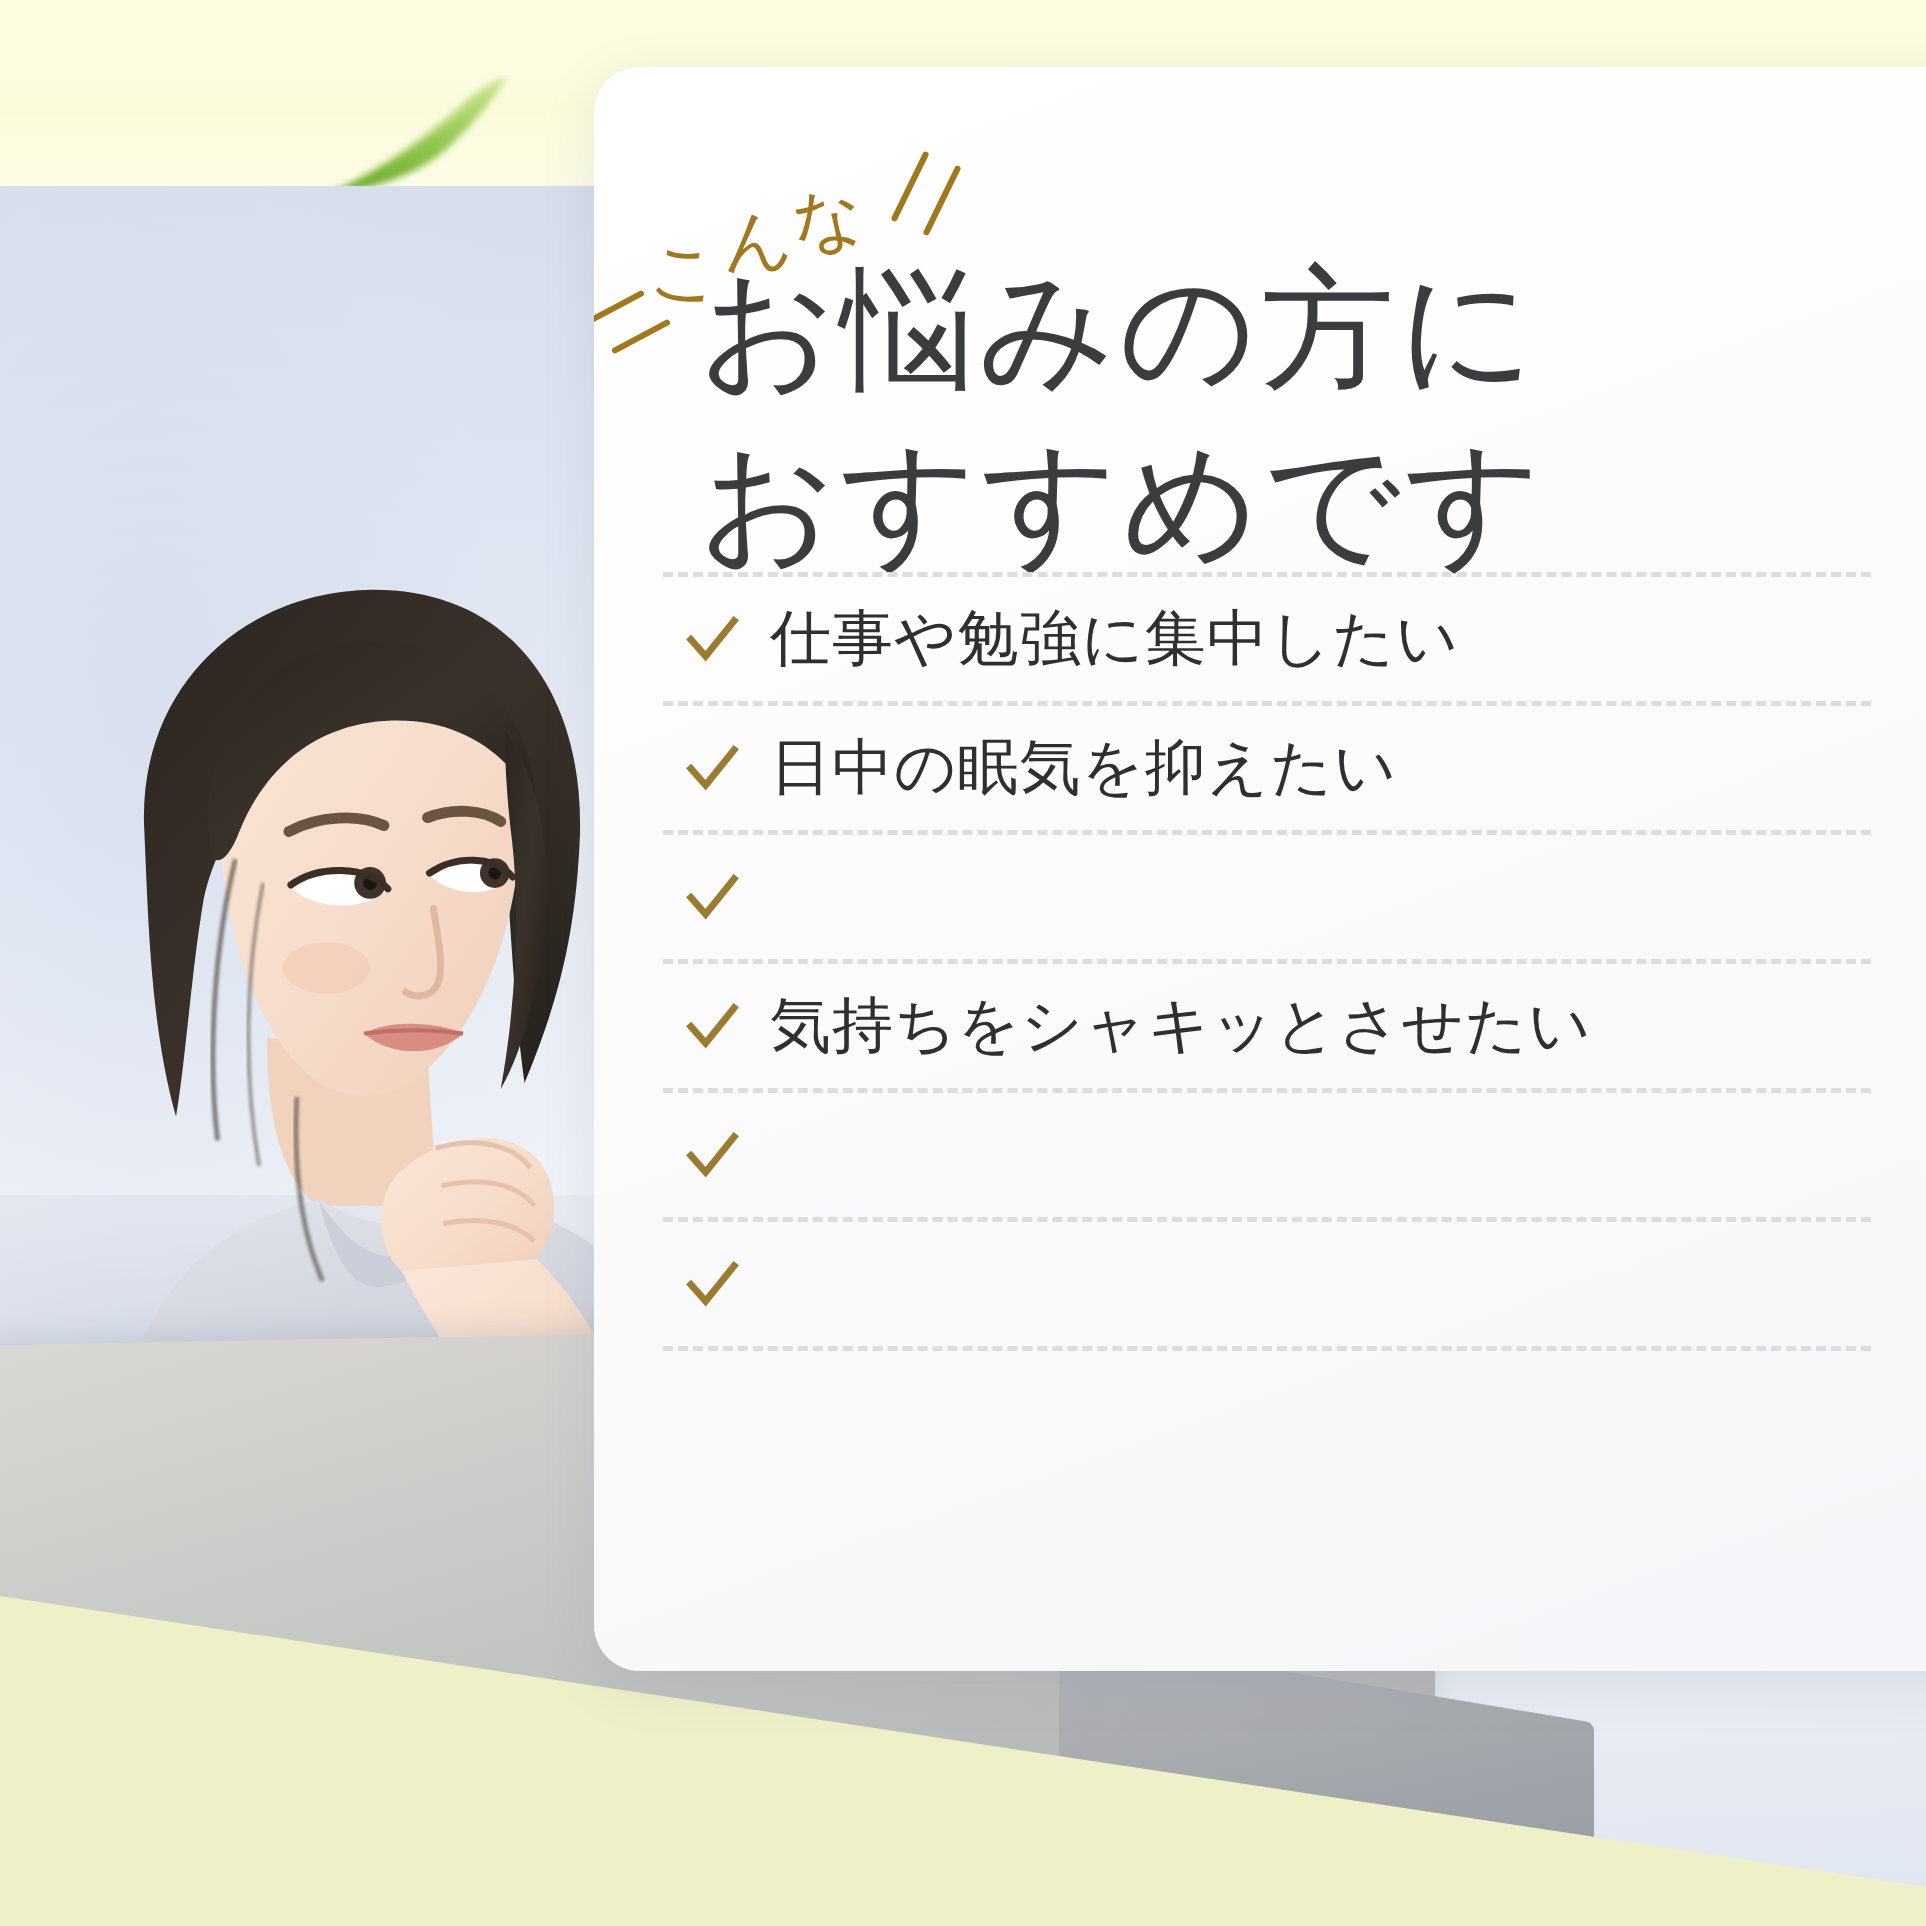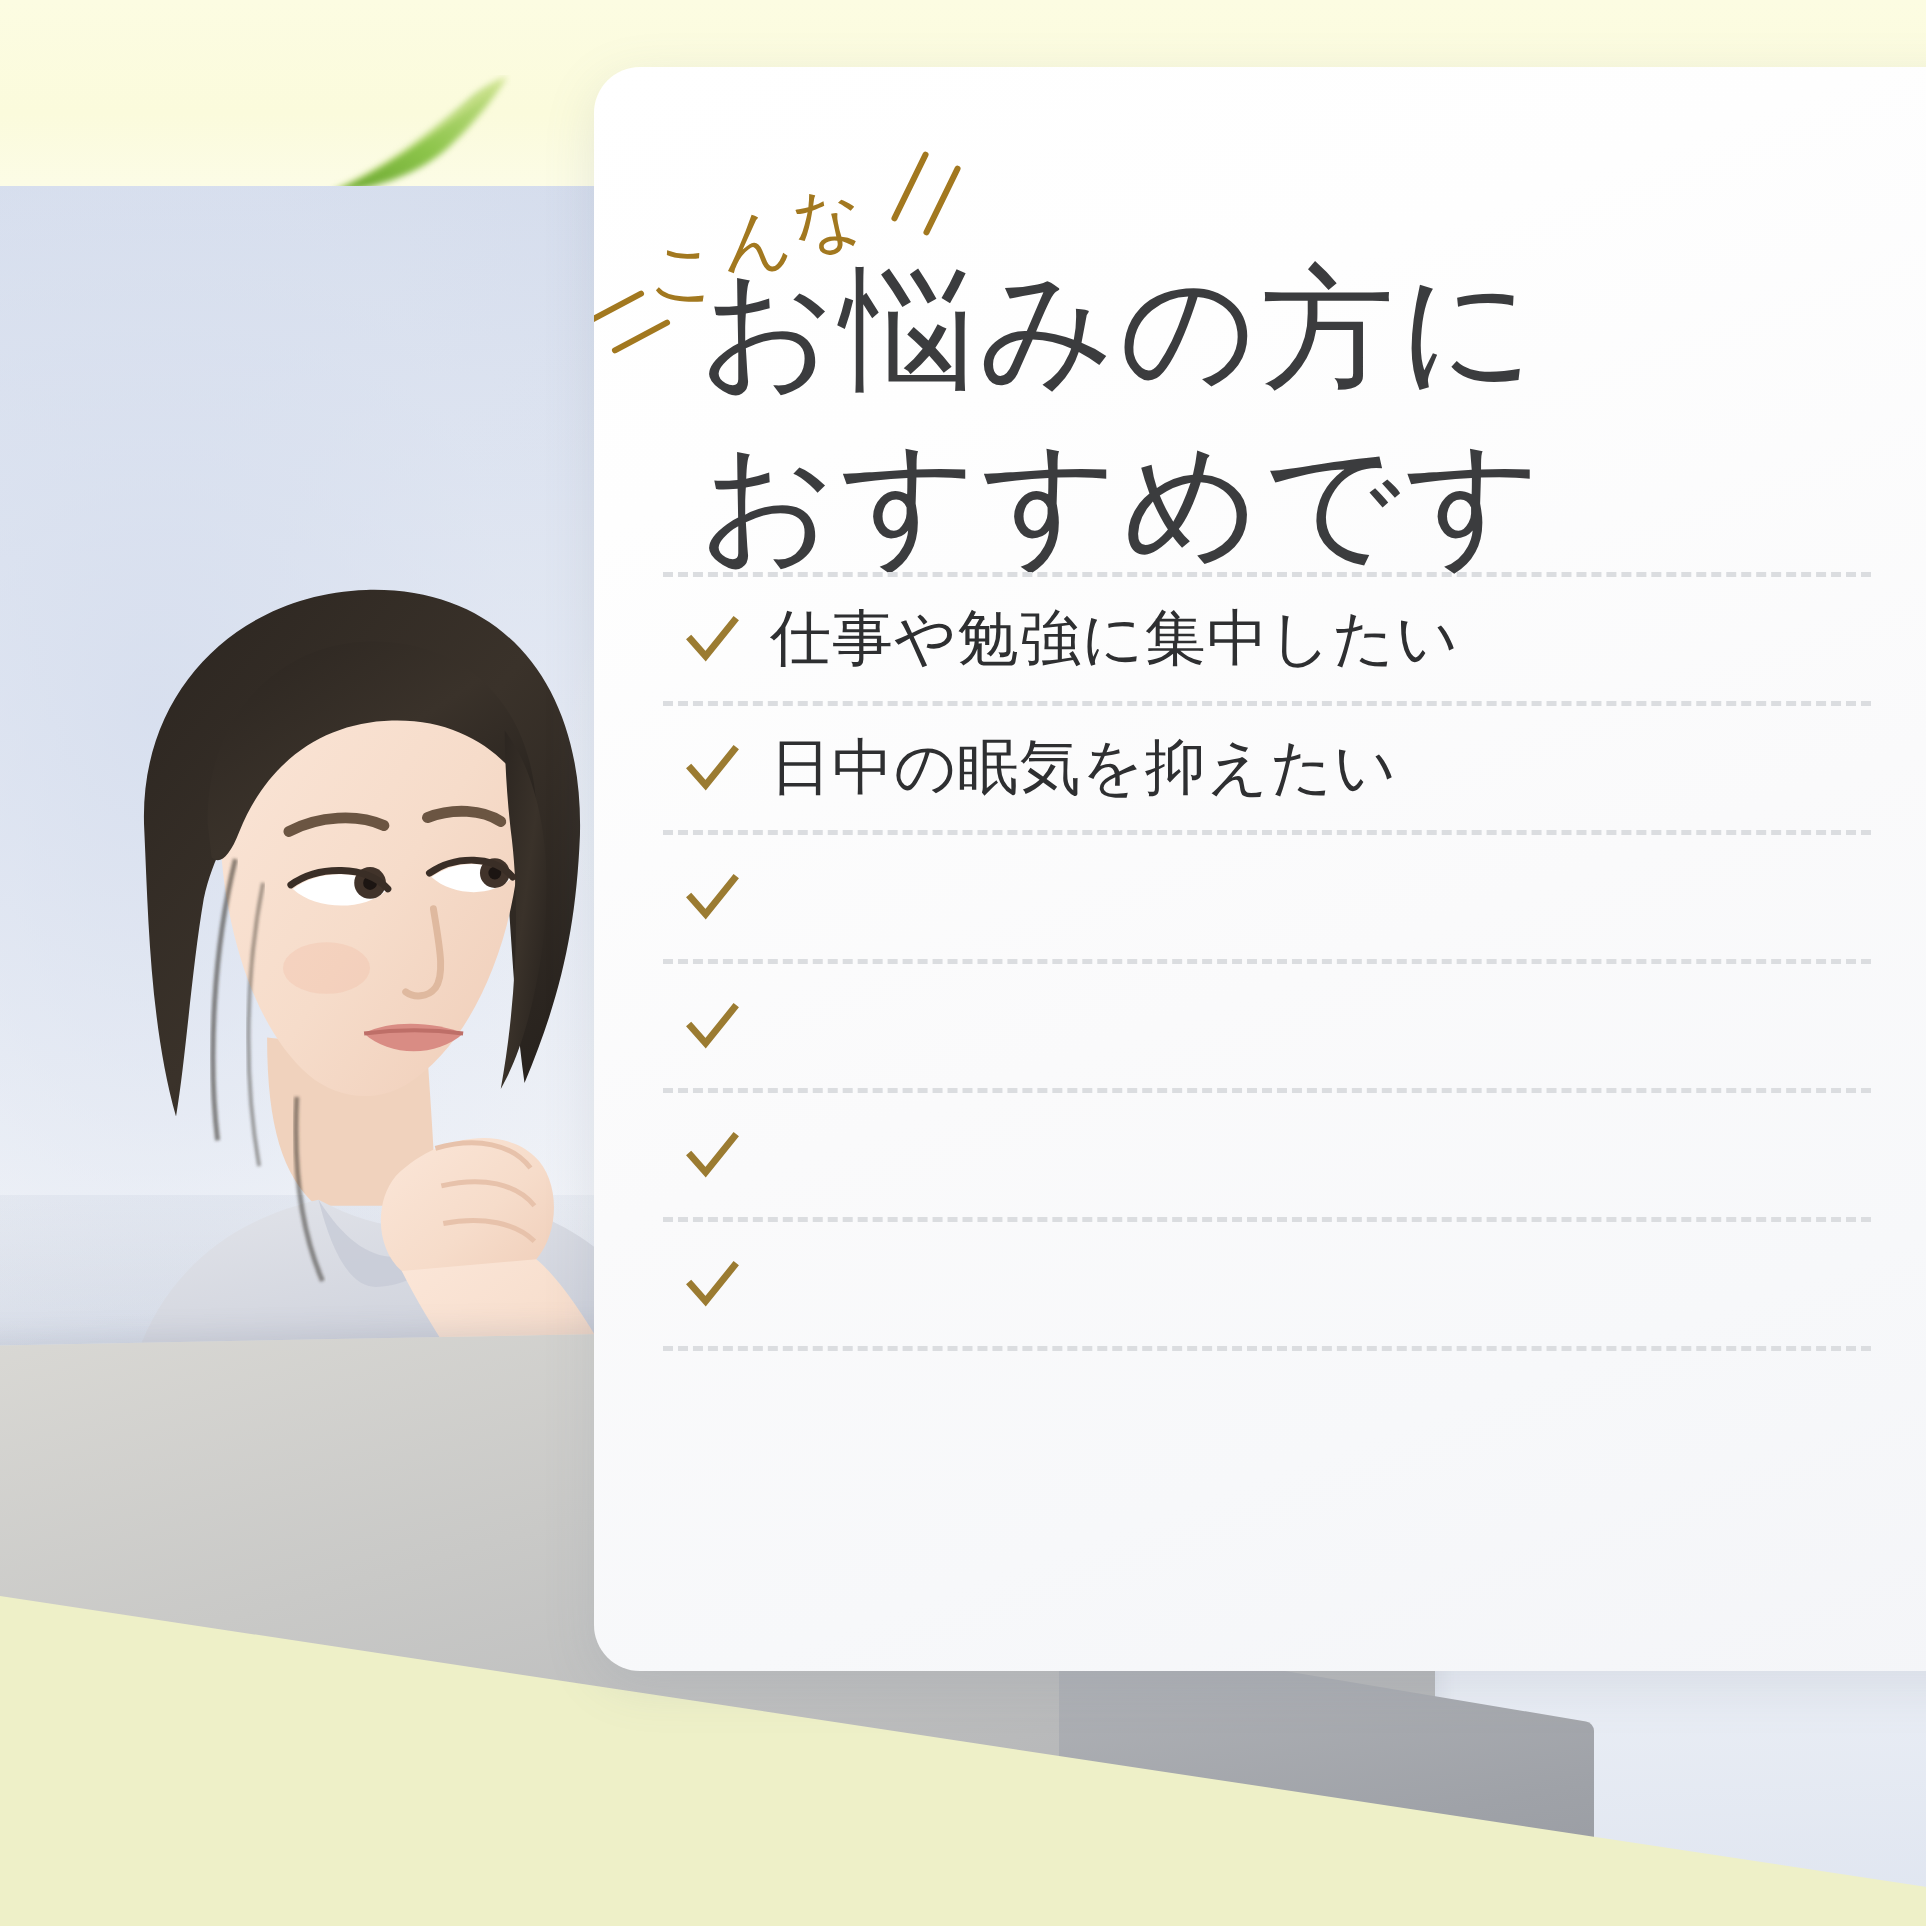--- a/index.html
+++ b/index.html
@@ -357,20 +357,21 @@
       </div>
 
       <div class="divider"></div>
 
       <div class="citem">
         <span class="cmark">
           <svg width="55" height="55" viewBox="0 0 56 56" xmlns="http://www.w3.org/2000/svg">
             <path d="M6 28 L21 45 L50 9" stroke="#9B7B31" stroke-width="7" fill="none" stroke-linecap="square" stroke-linejoin="miter"></path>
           </svg>
         </span>
+        <span class="ctext">気持ちをシャキッとさせたい</span>
       </div>
 
       <div class="divider"></div>
 
       <div class="citem">
         <span class="cmark">
           <svg width="55" height="55" viewBox="0 0 56 56" xmlns="http://www.w3.org/2000/svg">
             <path d="M6 28 L21 45 L50 9" stroke="#9B7B31" stroke-width="7" fill="none" stroke-linecap="square" stroke-linejoin="miter"></path>
           </svg>
         </span>

